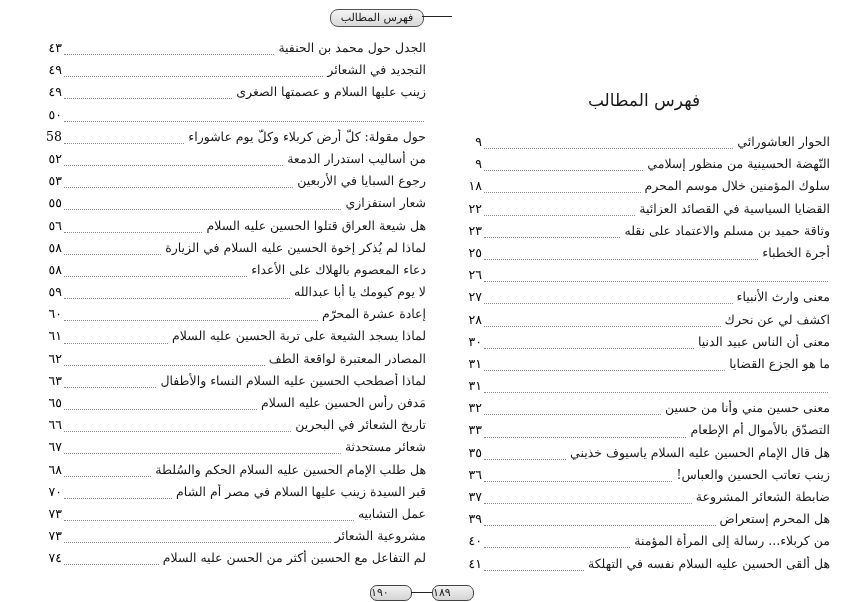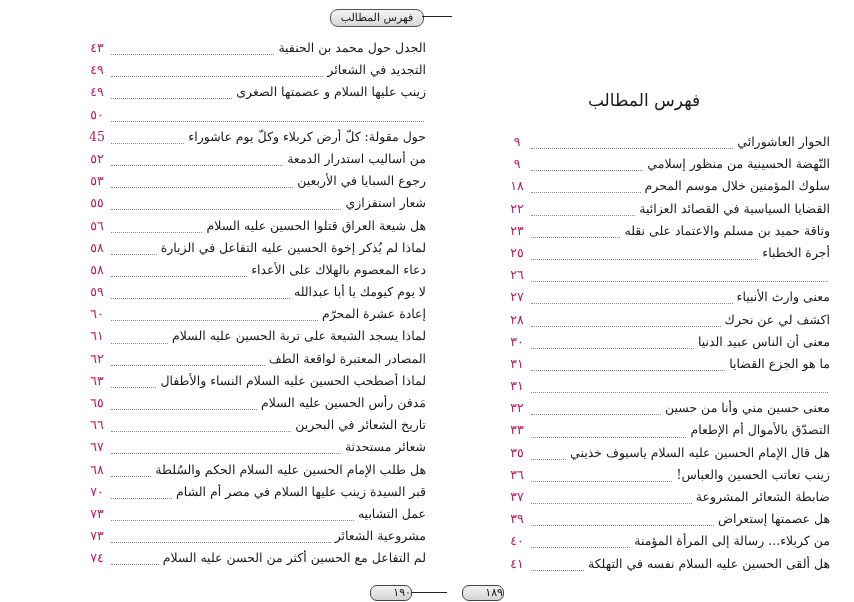--- a/index.html
+++ b/index.html
@@ -19,27 +19,27 @@
     .right-page { left: 458px; top: 88px; width: 372px; }
     .page-title { text-align: center; font-size: 17px; margin: 0 0 22px 0; height: 24px; line-height: 24px; }
     .toc-row {
       display: flex; align-items: baseline; height: 22.2px; font-size: 12.5px; white-space: nowrap;
     }
     .toc-title { flex: 0 1 auto; overflow: hidden; padding-left: 2px; }
     .toc-dots {
       flex: 1 1 auto; border-bottom: 1px dotted #8a8a8a; margin: 0 2px; height: 1px; align-self: center;
       position: relative; top: 3px;
     }
-    .toc-page { flex: 0 0 24px; text-align: center; color: #be185d; margin-left: 47px; }
+    .toc-page { flex: 0 0 24px; text-align: right; color: #000000; }
     .footer-pill {
       position: absolute; top: 585px; width: 40px; height: 14px; border: 1px solid #444; border-radius: 7px;
-      background: linear-gradient(#f2f2f2, #d4d4d4); font-size: 11px; line-height: 14px; text-align: right;
+      background: linear-gradient(#f2f2f2, #d4d4d4); font-size: 11px; line-height: 14px; text-align: left;
     }
     .footer-left { left: 370px; }
-    .footer-right { left: 462px; }
+    .footer-right { left: 432px; }
     .footer-line { position: absolute; top: 592px; left: 411px; width: 36px; height: 1px; background: #222; }
   </style>
 </head>
 <body>
 
 <div class="header-pill">فهرس المطالب</div>
 <div class="header-line"></div>
 
 <div class="page left-page" id="left-list">
     <div class="toc-row">
@@ -57,21 +57,21 @@
       <span class="toc-dots"></span>
       <span class="toc-page">٤٩</span>
     </div>
     <div class="toc-row">
       <span class="toc-dots"></span>
       <span class="toc-page">٥٠</span>
     </div>
     <div class="toc-row">
       <span class="toc-title">حول مقولة: كلّ أرض كربلاء وكلّ يوم عاشوراء</span>
       <span class="toc-dots"></span>
-      <span class="toc-page">45</span>
+      <span class="toc-page">58</span>
     </div>
     <div class="toc-row">
       <span class="toc-title">من أساليب استدرار الدمعة</span>
       <span class="toc-dots"></span>
       <span class="toc-page">٥٢</span>
     </div>
     <div class="toc-row">
       <span class="toc-title">رجوع السبايا في الأربعين</span>
       <span class="toc-dots"></span>
       <span class="toc-page">٥٣</span>
@@ -80,21 +80,21 @@
       <span class="toc-title">شعار استفزازي</span>
       <span class="toc-dots"></span>
       <span class="toc-page">٥٥</span>
     </div>
     <div class="toc-row">
       <span class="toc-title">هل شيعة العراق قتلوا الحسين عليه السلام</span>
       <span class="toc-dots"></span>
       <span class="toc-page">٥٦</span>
     </div>
     <div class="toc-row">
-      <span class="toc-title">لماذا لم يُذكر إخوة الحسين عليه التفاعل في الزيارة</span>
+      <span class="toc-title">لماذا لم يُذكر إخوة الحسين عليه السلام في الزيارة</span>
       <span class="toc-dots"></span>
       <span class="toc-page">٥٨</span>
     </div>
     <div class="toc-row">
       <span class="toc-title">دعاء المعصوم بالهلاك على الأعداء</span>
       <span class="toc-dots"></span>
       <span class="toc-page">٥٨</span>
     </div>
     <div class="toc-row">
       <span class="toc-title">لا يوم كيومك يا أبا عبدالله</span>
@@ -243,21 +243,21 @@
         <span class="toc-title">زينب تعاتب الحسين والعباس!</span>
         <span class="toc-dots"></span>
         <span class="toc-page">٣٦</span>
       </div>
       <div class="toc-row">
         <span class="toc-title">ضابطة الشعائر المشروعة</span>
         <span class="toc-dots"></span>
         <span class="toc-page">٣٧</span>
       </div>
       <div class="toc-row">
-        <span class="toc-title">هل عصمتها إستعراض</span>
+        <span class="toc-title">هل المحرم إستعراض</span>
         <span class="toc-dots"></span>
         <span class="toc-page">٣٩</span>
       </div>
       <div class="toc-row">
         <span class="toc-title">من كربلاء... رسالة إلى المرأة المؤمنة</span>
         <span class="toc-dots"></span>
         <span class="toc-page">٤٠</span>
       </div>
       <div class="toc-row">
         <span class="toc-title">هل ألقى الحسين عليه السلام نفسه في التهلكة</span>

